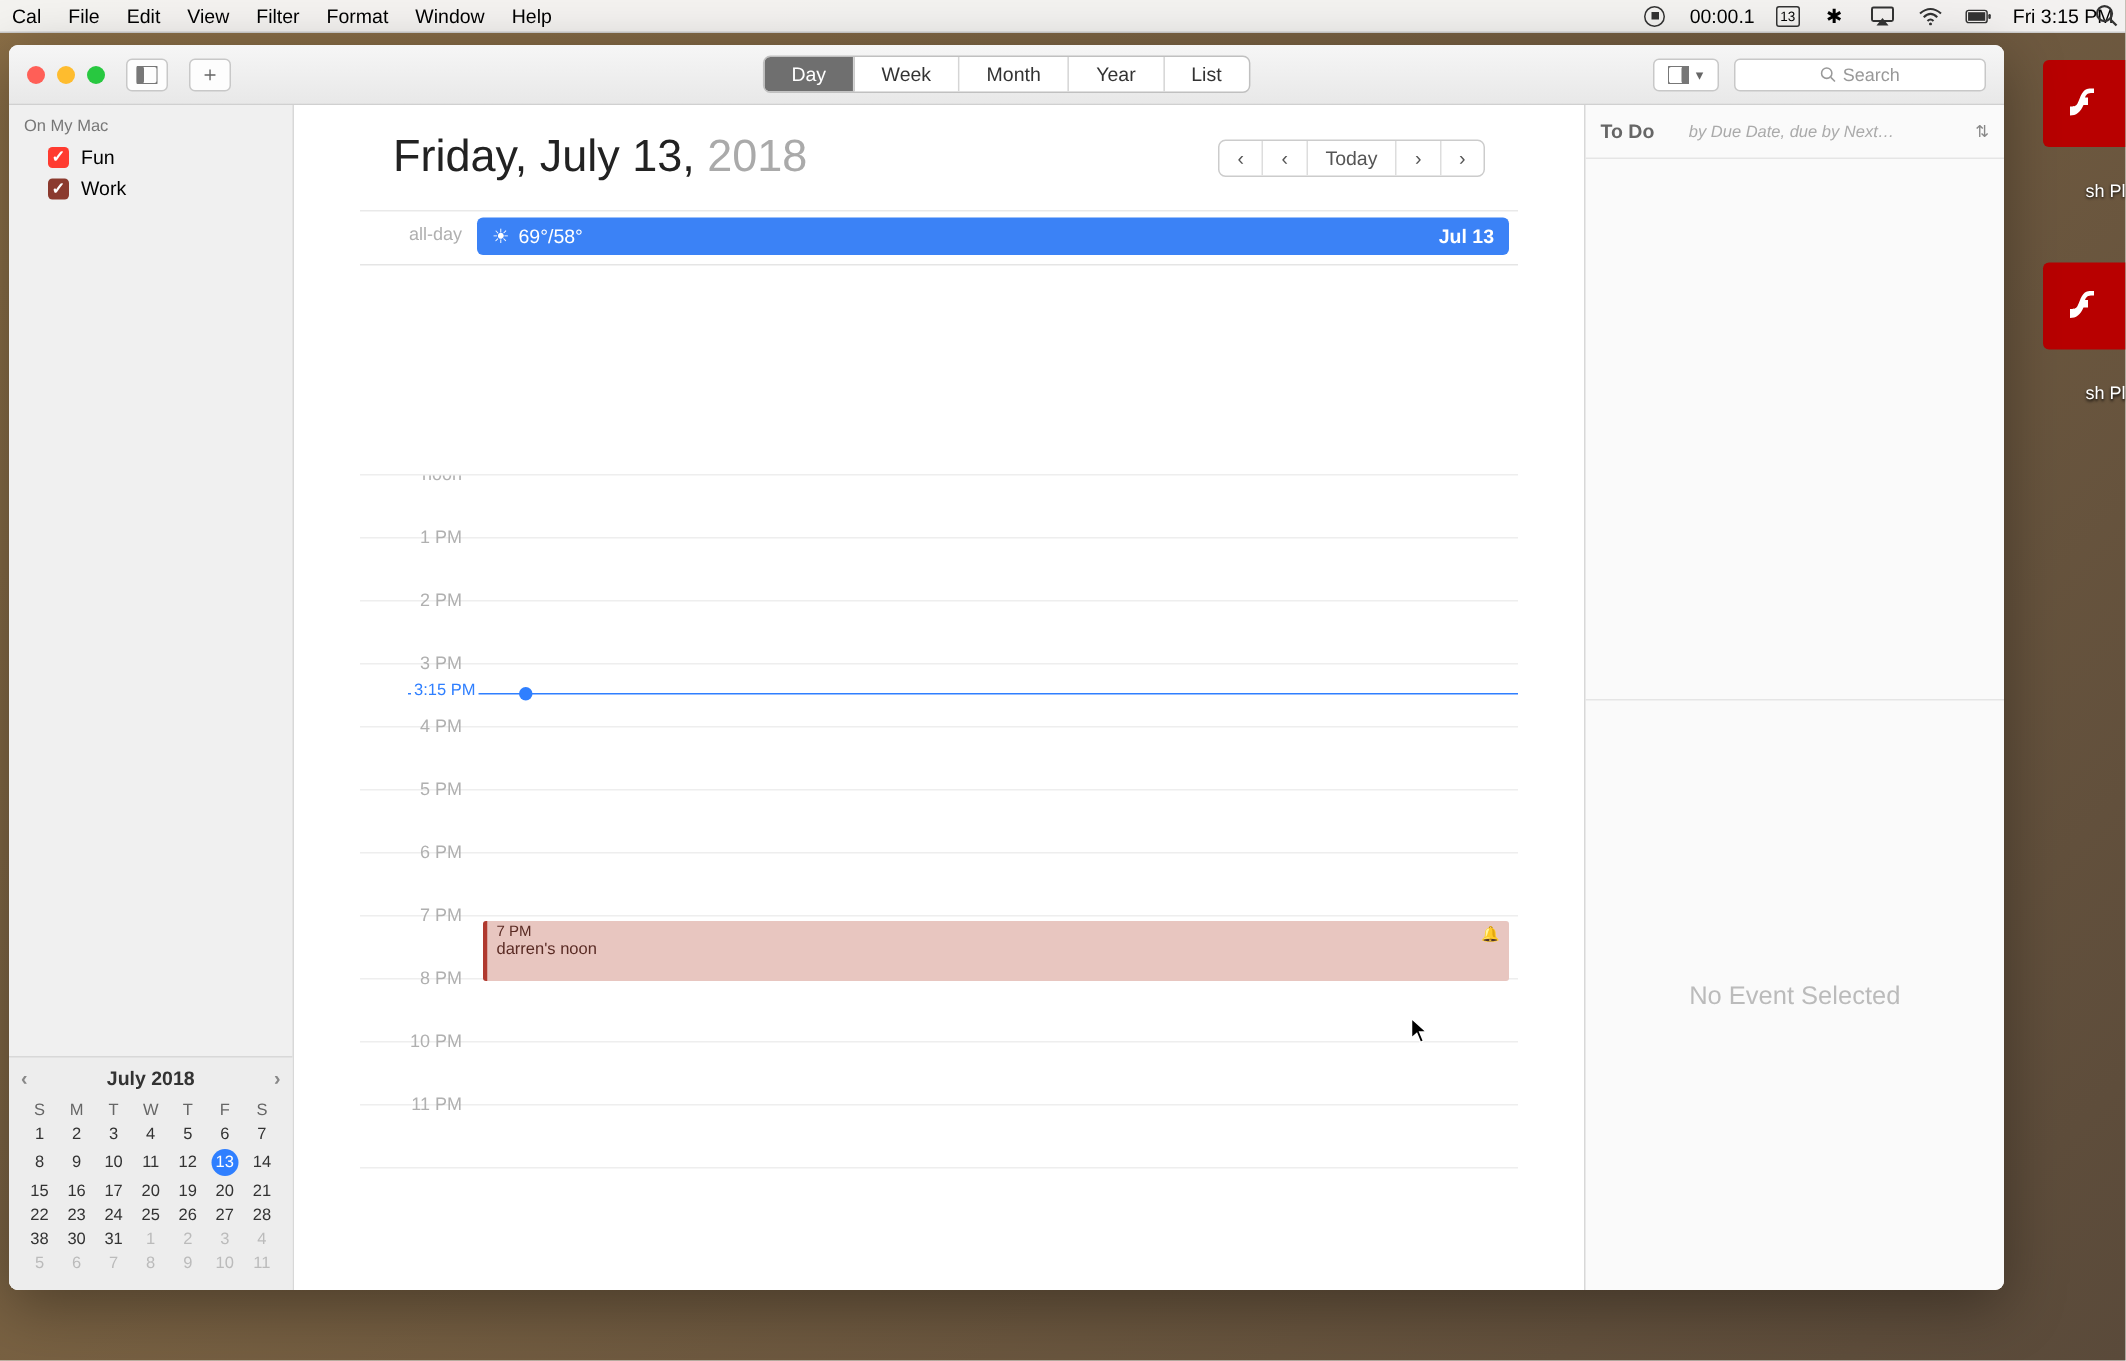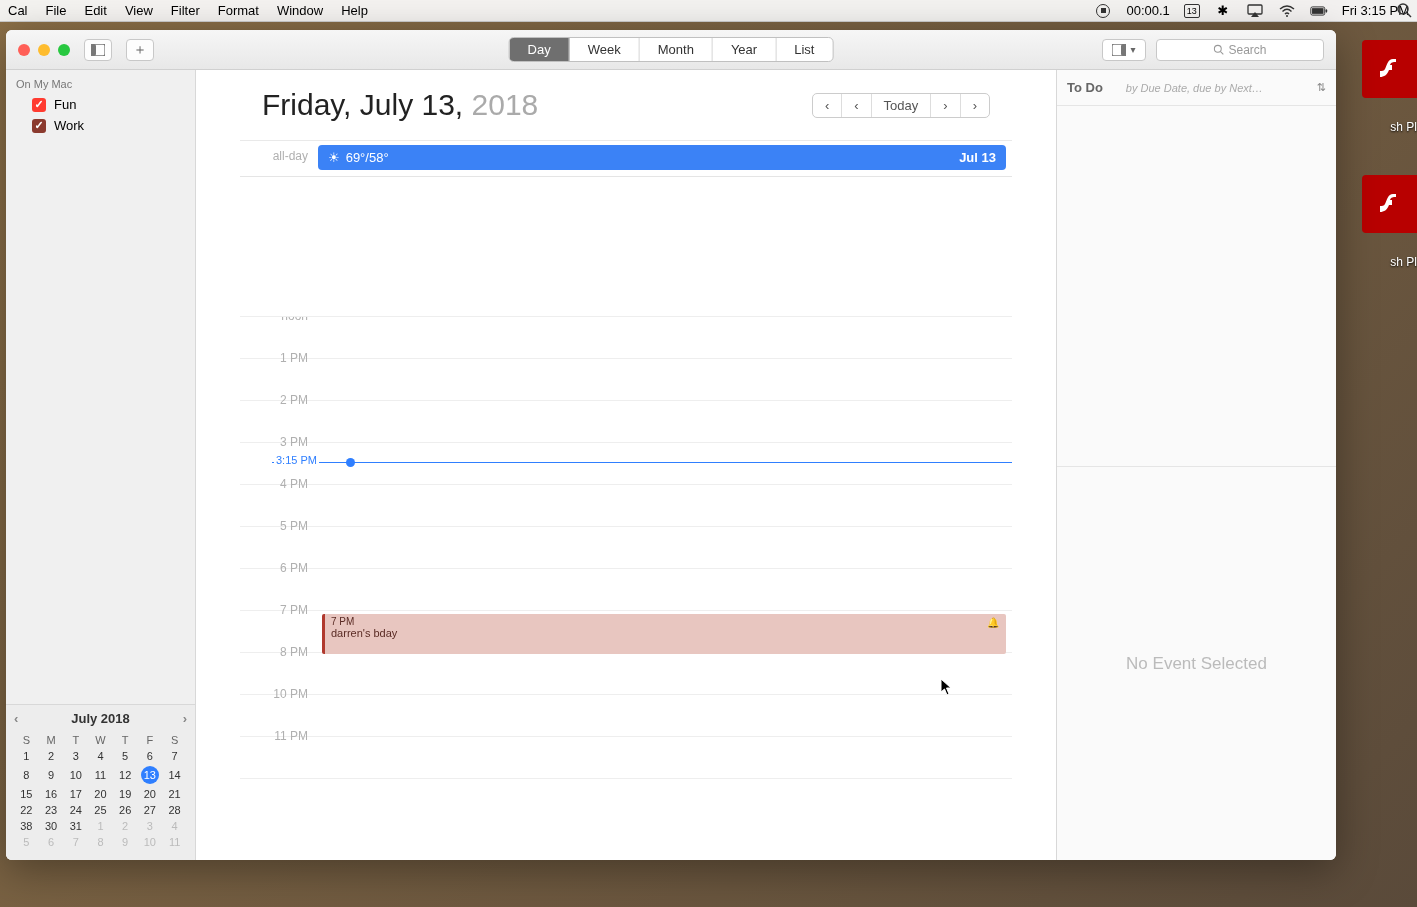--- a/index.html
+++ b/index.html
@@ -305,21 +305,21 @@
       </div>
       <div class="spacer"></div>
 
       <div class="hours" id="hours">
         <div class="now-line" style="top:145px;">
           <span class="t">3:15 PM</span>
           <span class="dot"></span>
         </div>
         <div class="timed-event" style="top:297px;height:40px;">
           <div class="etime">7 PM</div>
-          <div>darren's bday</div>
+          <div>darren's noon</div>
           <span class="bell">🔔</span>
         </div>
       <div class="hour-row">
             <div class="lbl">noon</div>
           </div>
           <div class="hour-row">
             <div class="lbl">1 PM</div>
           </div>
           <div class="hour-row">
             <div class="lbl">2 PM</div>

